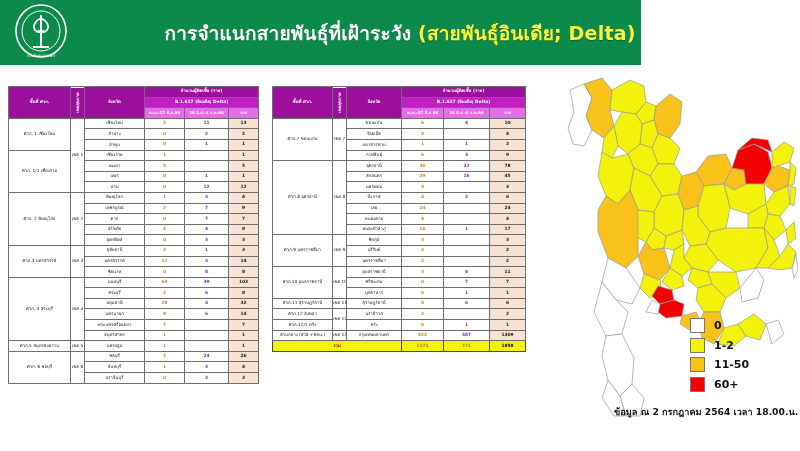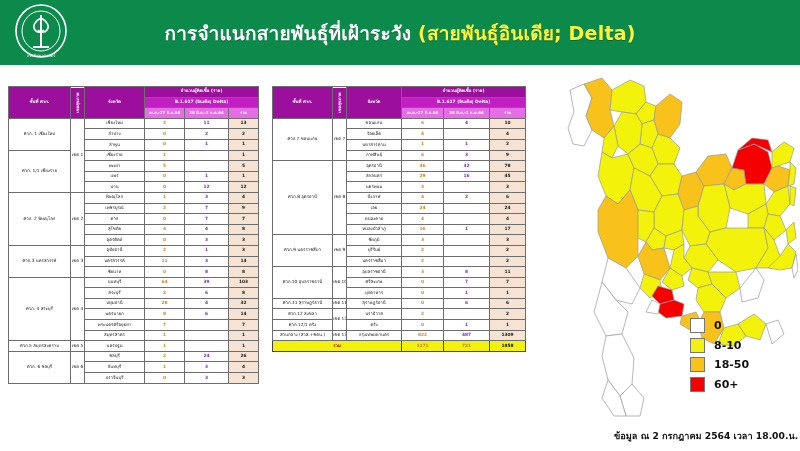--- a/index.html
+++ b/index.html
@@ -5,21 +5,21 @@
 <style>
   html,body{margin:0;padding:0;}
   body{
     width:800px;height:451px;overflow:hidden;
     background:#ffffff;
     font-family:"DejaVu Sans","Liberation Sans",sans-serif;
     position:relative;
   }
   
   .header{
-    position:absolute;left:0;top:0;width:800px;height:65px;
+    position:absolute;left:0;top:0;width:641px;height:65px;
     background:#0b8a4b;
   }
   .header-inner{
     position:absolute;left:0;top:0;width:800px;height:65px;
     display:flex;align-items:center;justify-content:center;
   }
   .logo{
     position:absolute;left:8px;top:4px;width:66px;height:58px;
   }
   .title{
@@ -64,21 +64,21 @@
   
   .mapwrap{position:absolute;left:540px;top:72px;width:258px;height:345px;}
   .mapwrap svg{display:block;}
   
   .legend{position:absolute;left:690px;top:318px;}
   .legend-row{display:flex;align-items:center;margin-bottom:4.5px;}
   .swatch{width:13px;height:13px;border:1px solid #777;margin-right:9px;}
   .legend-label{font-size:11px;color:#111;font-weight:bold;}
   
   .footer{
-    position:absolute;left:614px;top:428px;
+    position:absolute;left:614px;top:404px;
     font-size:9.2px;color:#111;white-space:nowrap;font-weight:bold;
   }
 </style>
 </head>
 <body>
 
 <div class="header">
   <div class="logo">
     <svg width="66" height="58" viewBox="0 0 66 58" aria-hidden="true">
       <ellipse cx="33" cy="27" rx="25" ry="26" fill="#0b8a4b" stroke="#ffffff" stroke-width="1.6"></ellipse>
@@ -536,25 +536,25 @@
 </svg>
 </div>
 
 <div class="legend" id="legend">
     <div class="legend-row">
       <div class="swatch" style="background: rgb(255, 255, 255);"></div>
       <div class="legend-label">0</div>
     </div>
     <div class="legend-row">
       <div class="swatch" style="background: rgb(242, 242, 10);"></div>
-      <div class="legend-label">8-10</div>
+      <div class="legend-label">1-2</div>
     </div>
     <div class="legend-row">
       <div class="swatch" style="background: rgb(249, 194, 26);"></div>
-      <div class="legend-label">18-50</div>
+      <div class="legend-label">11-50</div>
     </div>
     <div class="legend-row">
       <div class="swatch" style="background: rgb(244, 0, 0);"></div>
       <div class="legend-label">60+</div>
     </div>
   </div>
 
 <div class="footer">ข้อมูล ณ 2 กรกฎาคม 2564 เวลา 18.00.น.</div>
 
 </body></html>

